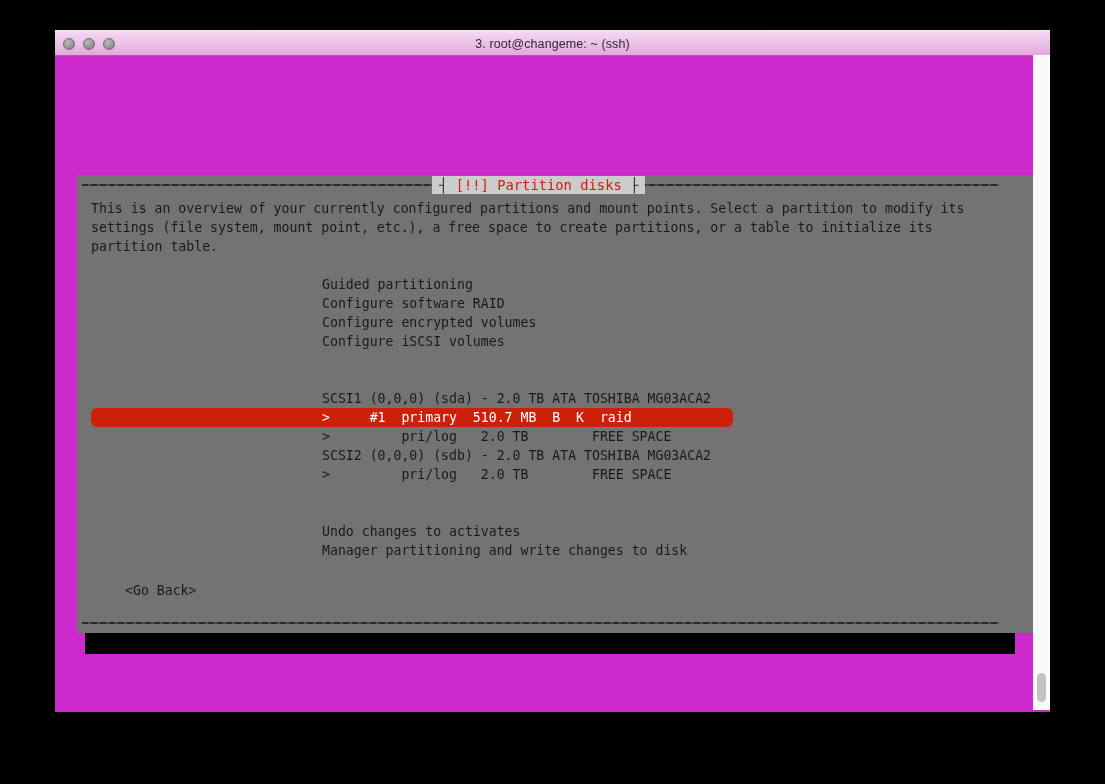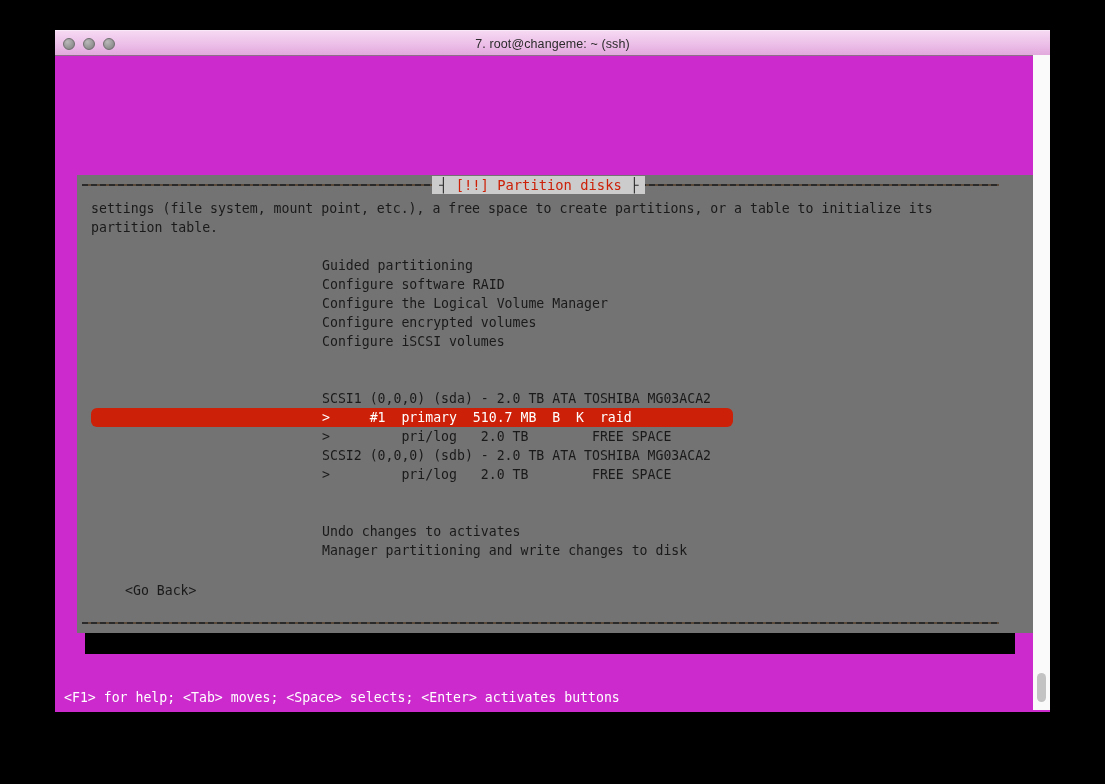--- a/index.html
+++ b/index.html
@@ -226,21 +226,21 @@
 <body>
 
 <div id="terminal-window">
 
   <div id="titlebar">
     <div id="traffic-lights">
       <span class="light"></span>
       <span class="light"></span>
       <span class="light"></span>
     </div>
-    <div id="window-title">7. root@changeme: ~ (ssh)</div>
+    <div id="window-title">3. root@changeme: ~ (ssh)</div>
   </div>
 
   <div id="terminal-body">
 
     <div id="dialog-shadow"></div>
 
     <div id="dialog">
 
       <div class="dlg-hline" id="dlg-top-line"></div>
       <div class="dlg-hline" id="dlg-bottom-line"></div>
@@ -288,28 +288,28 @@
 |
 |
 |
 |
 |</div>
 
       <div id="dialog-title"><span class="title-tick">┤</span> <span>[!!] Partition disks</span> <span class="title-tick">├</span></div>
 
       <div id="dialog-inner">
 
+        <div class="para-line">This is an overview of your currently configured partitions and mount points. Select a partition to modify its</div>
         <div class="para-line">settings (file system, mount point, etc.), a free space to create partitions, or a table to initialize its</div>
         <div class="para-line">partition table.</div>
 
         <div class="blank-row"></div>
 
         <div class="menu-row">Guided partitioning</div>
         <div class="menu-row">Configure software RAID</div>
-        <div class="menu-row">Configure the Logical Volume Manager</div>
         <div class="menu-row">Configure encrypted volumes</div>
         <div class="menu-row">Configure iSCSI volumes</div>
 
         <div class="blank-row"></div>
         <div class="blank-row"></div>
 
         <div class="disk-row">SCSI1 (0,0,0) (sda) - 2.0 TB ATA TOSHIBA MG03ACA2</div>
         <div class="part-row selected">&gt;     #1  primary  510.7 MB  B  K  raid</div>
         <div class="part-row">&gt;         pri/log   2.0 TB        FREE SPACE</div>
         <div class="disk-row">SCSI2 (0,0,0) (sdb) - 2.0 TB ATA TOSHIBA MG03ACA2</div>
@@ -319,20 +319,19 @@
         <div class="blank-row"></div>
 
         <div class="menu-row">Undo changes to activates</div>
         <div class="menu-row">Manager partitioning and write changes to disk</div>
 
         <div id="go-back-row">&lt;Go Back&gt;</div>
 
       </div>
     </div>
 
-    <div id="help-line">&lt;F1&gt; for help; &lt;Tab&gt; moves; &lt;Space&gt; selects; &lt;Enter&gt; activates buttons</div>
 
   </div>
 </div>
 
 <div id="scrollbar-track">
   <div id="scrollbar-thumb"></div>
 </div>
 
 </body></html>

